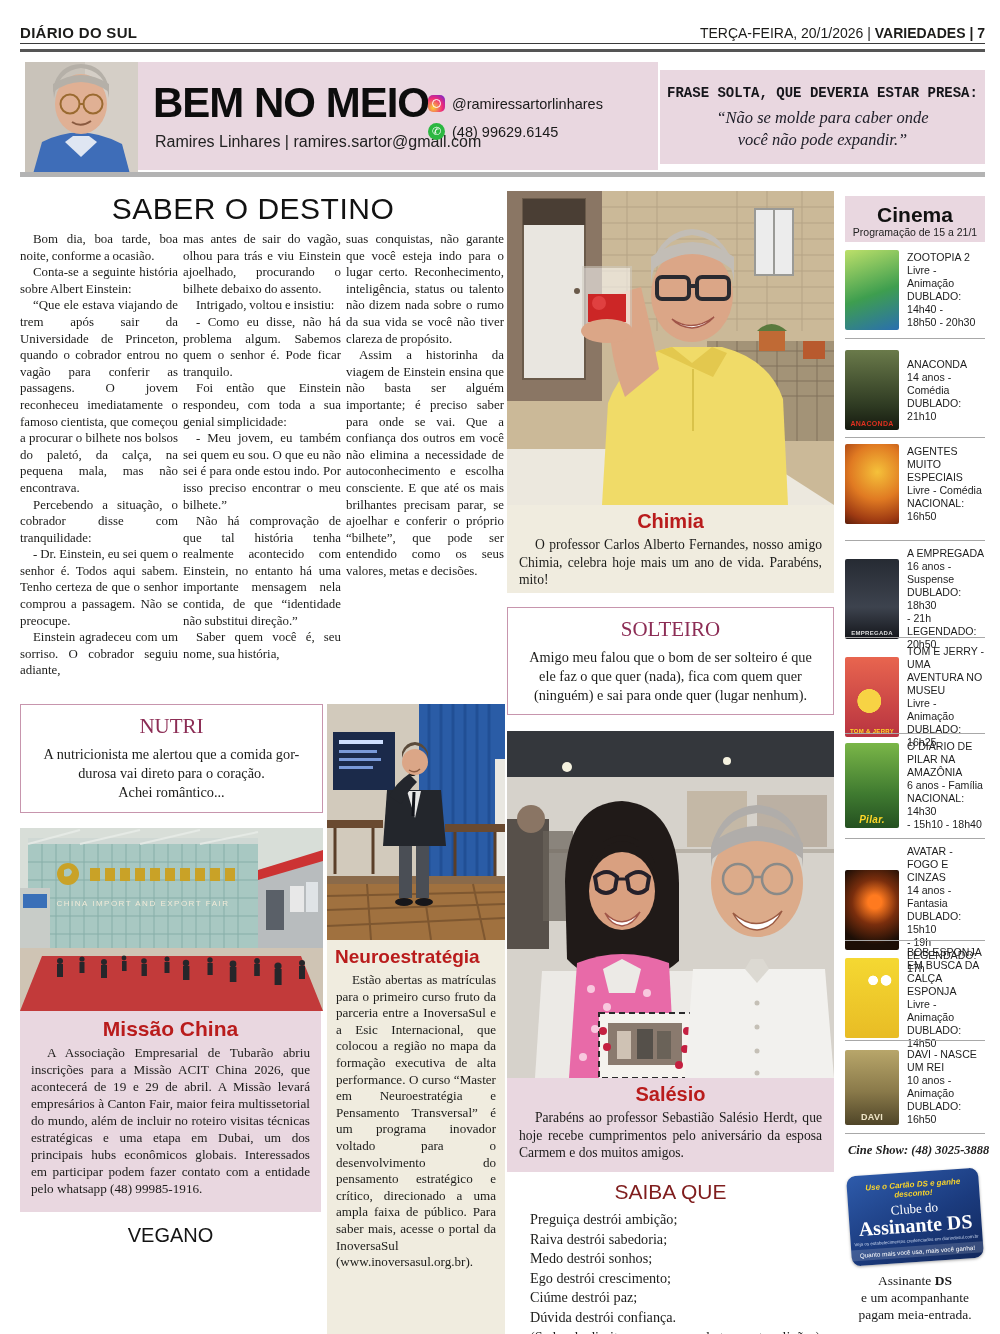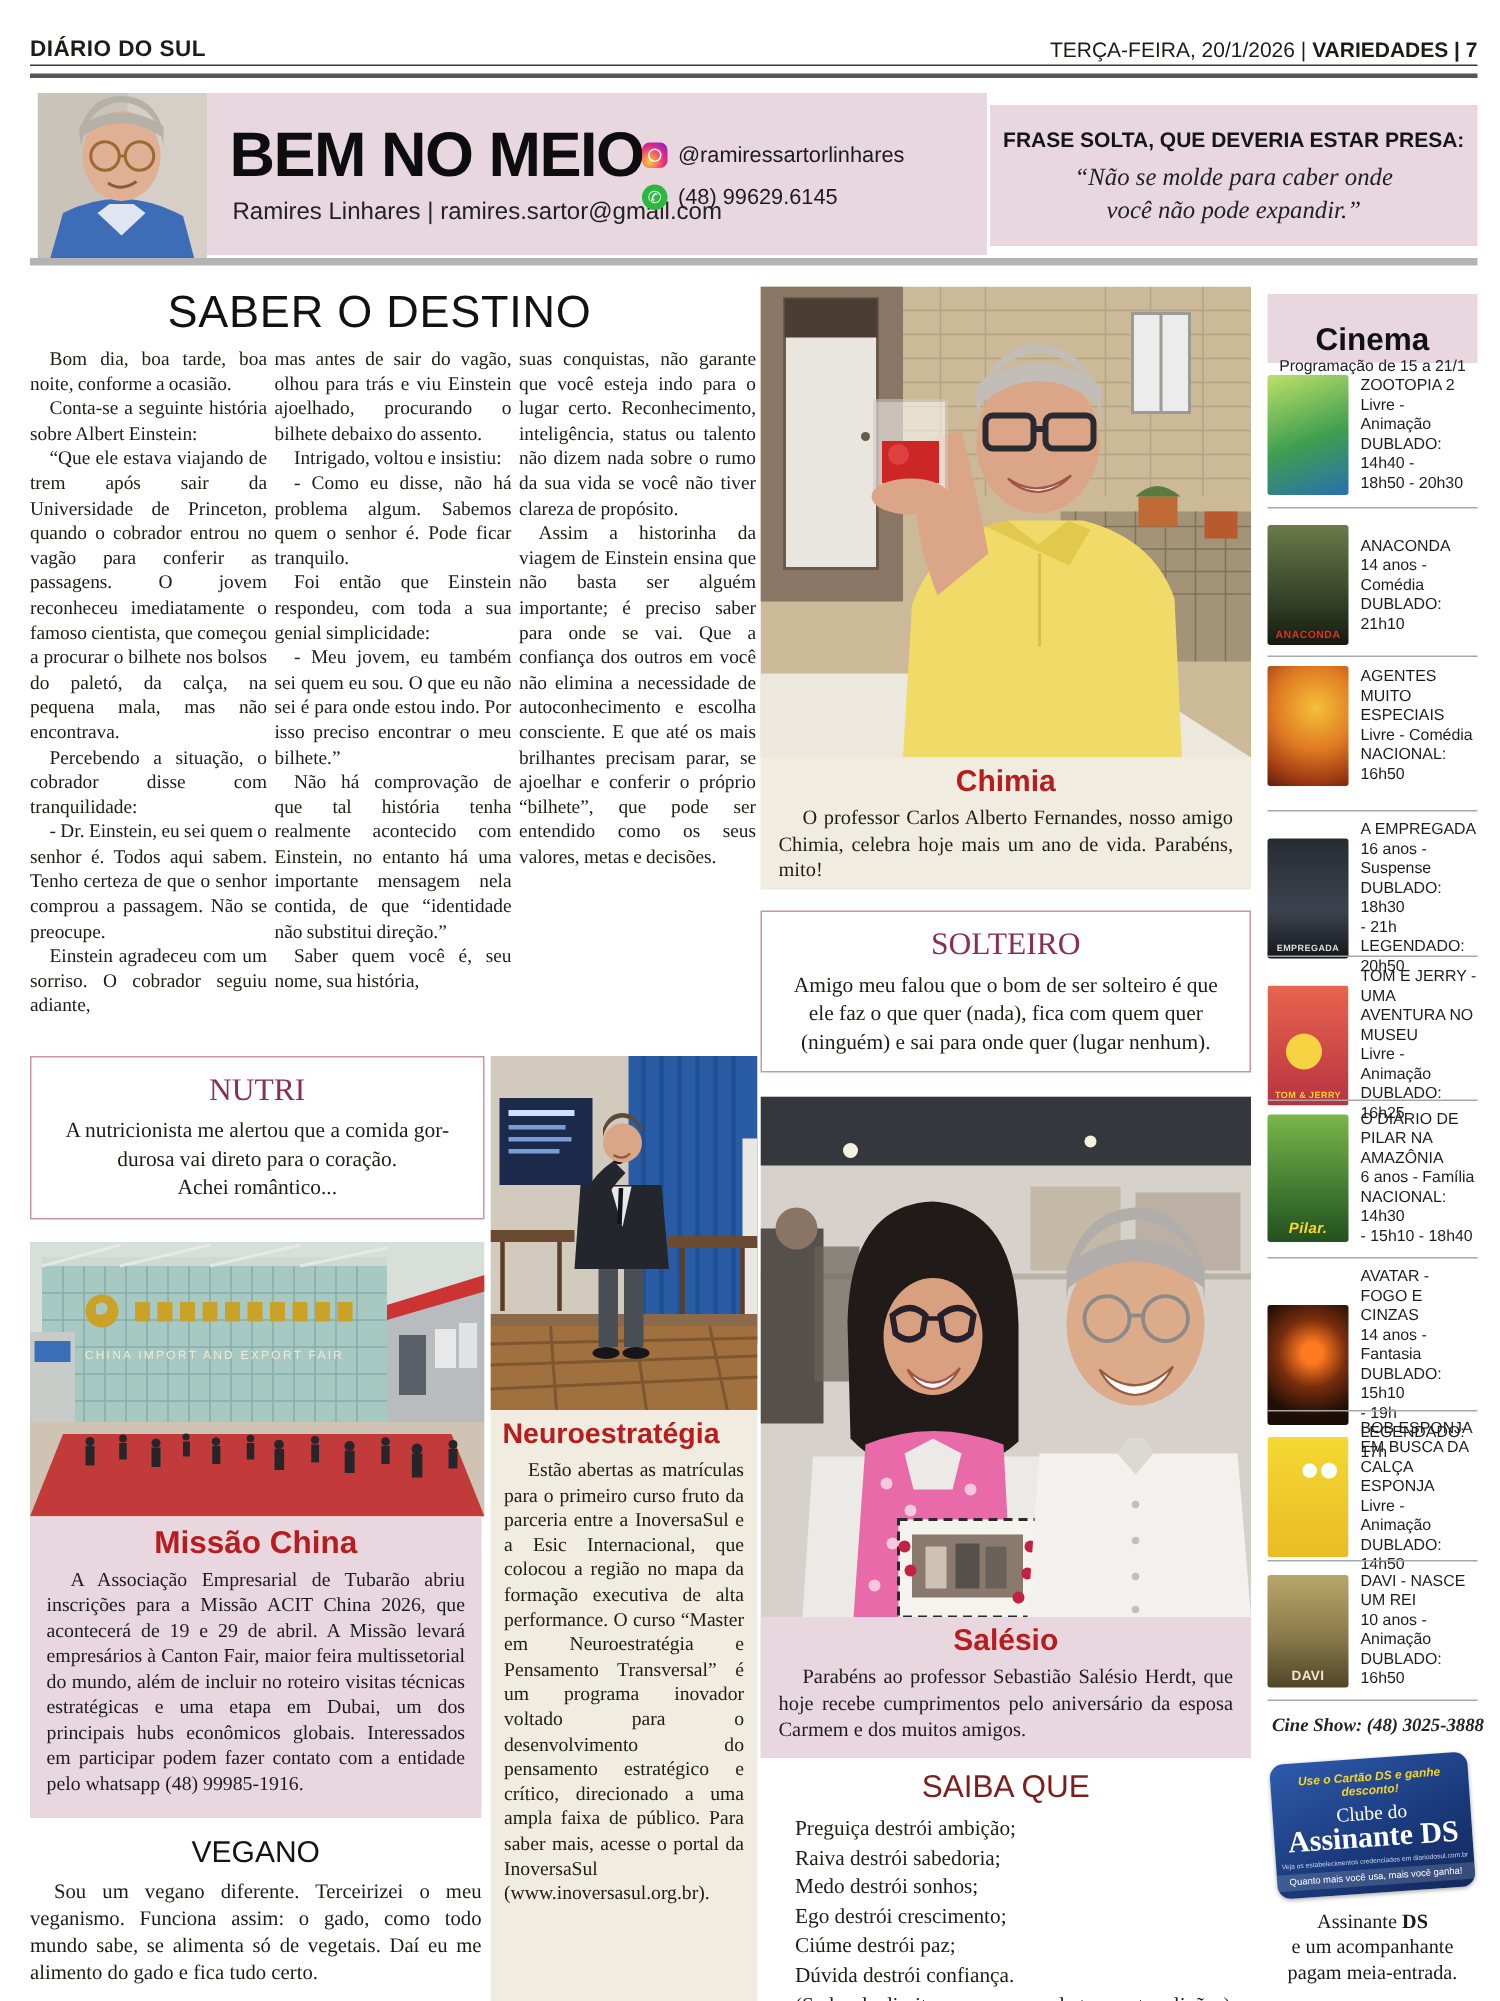--- a/index.html
+++ b/index.html
@@ -101,21 +101,21 @@
   <div class="abs sans byline" style="left:155px;top:133px;">Ramires Linhares | ramires.sartor@gmail.com</div>
   <div class="abs sans contact" style="left:428px;top:95px;">
     <span class="ig"></span>
     <span>@ramiressartorlinhares</span>
   </div>
   <div class="abs sans contact" style="left:428px;top:123px;">
     <span class="wa">✆</span>
     <span>(48) 99629.6145</span>
   </div>
   <div class="abs frase" style="left:660px;top:70px;width:325px;height:94px;">
-    <div class="sans lbl ctr" style="margin-top:15px;">FRASE SOLTA, QUE DEVERIA ESTAR PRESA:</div>
+    <div class="sans lbl ctr" style="margin-top:15px;font-family:Liberation Mono, monospace;">FRASE SOLTA, QUE DEVERIA ESTAR PRESA:</div>
     <div class="serif qt ctr" style="margin-top:6px;">“Não se molde para caber onde</div>
     <div class="serif qt ctr">você não pode expandir.”</div>
   </div>
   <div class="abs rule-gray" style="left:20px;right:15px;top:172px;"></div>
 
   <div class="abs sans headline ctr" style="left:20px;top:192px;width:466px;">SABER O DESTINO</div>
   <div class="abs colp" style="left:20px;top:231px;width:158px;height:473px;">
     <p>Bom dia, boa tarde, boa noite, conforme a ocasião.</p>
     <p>Conta-se a seguinte história sobre Albert Einstein:</p>
     <p>“Que ele estava viajando de trem após sair da Universidade de Princeton, quando o cobrador entrou no vagão para conferir as passagens. O jovem reconheceu imediatamente o famoso cientista, que começou a procurar o bilhete nos bolsos do paletó, da calça, na pequena mala, mas não encontrava.</p>
@@ -296,21 +296,20 @@
       <circle cx="282" cy="135" r="3"></circle>
         <rect x="279" y="138" width="6" height="13"></rect>
     </g>
   </svg>
   <div class="abs pinkblk" style="left:20px;top:1011px;width:301px;height:201px;overflow:hidden;">
     <div class="sans redsans ctr" style="font-size:21px;padding-top:6px;">Missão China</div>
     <p class="jtext" style="font-size:13.2px;line-height:17px;padding:3px 11px 0 11px;">A Associação Empresarial de Tubarão abriu inscrições para a Missão ACIT China 2026, que acontecerá de 19 e 29 de abril. A Missão levará empresários à Canton Fair, maior feira multissetorial do mundo, além de incluir no roteiro visitas técnicas estratégicas e uma etapa em Dubai, um dos principais hubs econômicos globais. Interessados em participar podem fazer contato com a entidade pelo whatsapp (48) 99985-1916.</p>
   </div>
 
   <div class="abs sans ctr" style="left:20px;top:1224px;width:301px;font-size:20px;font-weight:500;color:#141414;">VEGANO</div>
-  <p class="abs jtext" style="left:20px;top:1252px;width:301px;font-size:13.8px;line-height:18px;margin:0;">Sou um vegano diferente. Terceirizei o meu veganismo. Funciona assim: o gado, como todo mundo sabe, se alimenta só de vegetais. Daí eu me alimento do gado e fica tudo certo.</p>
 
   <svg class="abs" style="left:327px;top:704px;" width="178" height="236" viewBox="0 0 178 236">
     <rect width="178" height="236" fill="#d2cabc"></rect>
     <rect x="92" y="0" width="86" height="192" fill="#2a5ca6"></rect>
     <g stroke="#1e4a8e" stroke-width="3" opacity=".7">
       <line x1="102" y1="0" x2="102" y2="192"></line>
         <line x1="114" y1="0" x2="114" y2="192"></line>
         <line x1="126" y1="0" x2="126" y2="192"></line>
       <line x1="138" y1="0" x2="138" y2="192"></line>
         <line x1="150" y1="0" x2="150" y2="192"></line>
@@ -422,21 +421,21 @@
     <div>Preguiça destrói ambição;</div>
     <div>Raiva destrói sabedoria;</div>
     <div>Medo destrói sonhos;</div>
     <div>Ego destrói crescimento;</div>
     <div>Ciúme destrói paz;</div>
     <div>Dúvida destrói confiança.</div>
     <div>(Se ler da direita para a esquerda tem outras lições).</div>
   </div>
 
   <div class="abs cinhead ctr" style="left:845px;top:196px;width:140px;height:46px;">
-    <div class="sans cintitle" style="padding-top:20px;">Cinema</div>
+    <div class="sans cintitle" style="padding-top:8px;">Cinema</div>
     <div class="sans cinsub">Programação de 15 a 21/1</div>
   </div>
 
   <div class="abs mvrow" style="left:845px;top:250px;">
     <div class="poster" style="background:linear-gradient(160deg,#bde06a,#3e9e4f 55%,#2a6fb0);"></div>
     <div class="mvtxt">
       <div class="mtitle">ZOOTOPIA 2</div>
       <div class="prel">Livre - Animação
 DUBLADO: 14h40 -
 18h50 - 20h30</div>

